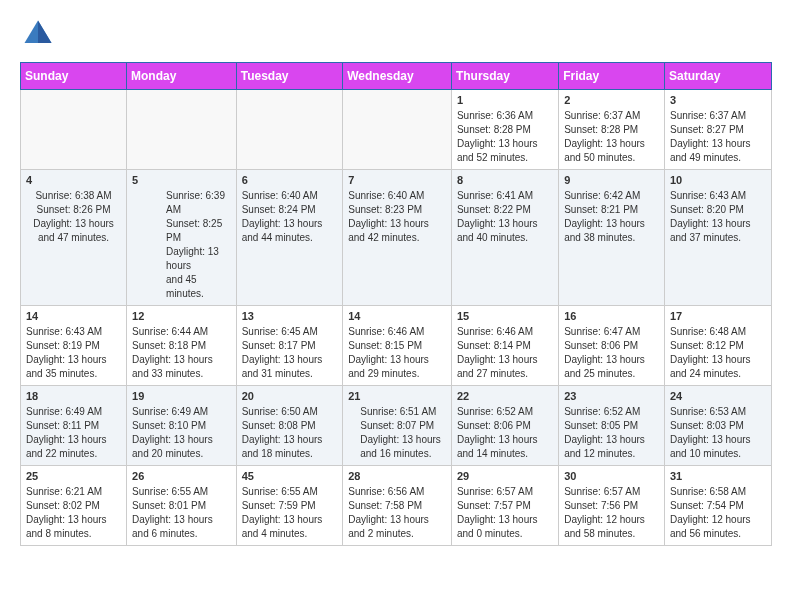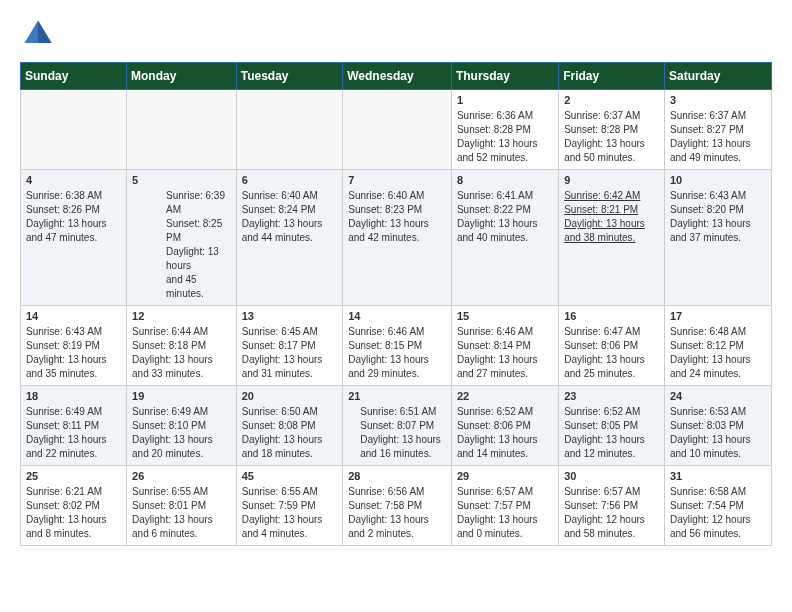--- a/index.html
+++ b/index.html
@@ -51,21 +51,21 @@
     .location {
       font-size: 14px;
       color: #555;
     }
     .calendar {
       width: 100%;
       border-collapse: collapse;
       border: 1px solid #ccc;
     }
     .calendar th {
-      background: #14532d;
+      background: #d946ef;
       color: #fff;
       font-size: 12px;
       font-weight: bold;
       padding: 6px 4px;
       text-align: left;
       border: 1px solid #2a6aaf;
     }
     .calendar td {
       vertical-align: top;
       border: 1px solid #ccc;
@@ -153,21 +153,21 @@
           <span class="day-number">3</span>
           <div class="day-info" style="white-space: pre-line;">Sunrise: 6:37 AM
 Sunset: 8:27 PM
 Daylight: 13 hours
 and 49 minutes.</div>
         </td>
       </tr>
       <tr>
         <td>
           <span class="day-number">4</span>
-          <div class="day-info" style="white-space: pre-line;">Sunrise: 6:38 AM
+          <div class="day-info" style="white-space: pre-line; text-align: center;">Sunrise: 6:38 AM
 Sunset: 8:26 PM
 Daylight: 13 hours
 and 47 minutes.</div>
         </td>
         <td>
           <span class="day-number">5</span>
           <div class="day-info" style="white-space: pre-line; margin-left: 34px;">Sunrise: 6:39 AM
 Sunset: 8:25 PM
 Daylight: 13 hours
 and 45 minutes.</div>
@@ -188,21 +188,21 @@
         </td>
         <td>
           <span class="day-number">8</span>
           <div class="day-info" style="white-space: pre-line;">Sunrise: 6:41 AM
 Sunset: 8:22 PM
 Daylight: 13 hours
 and 40 minutes.</div>
         </td>
         <td>
           <span class="day-number">9</span>
-          <div class="day-info" style="white-space: pre-line; text-decoration: underline;">Sunrise: 6:42 AM
+          <div class="day-info" style="white-space: pre-line;">Sunrise: 6:42 AM
 Sunset: 8:21 PM
 Daylight: 13 hours
 and 38 minutes.</div>
         </td>
         <td>
           <span class="day-number">10</span>
           <div class="day-info" style="white-space: pre-line;">Sunrise: 6:43 AM
 Sunset: 8:20 PM
 Daylight: 13 hours
 and 37 minutes.</div>

